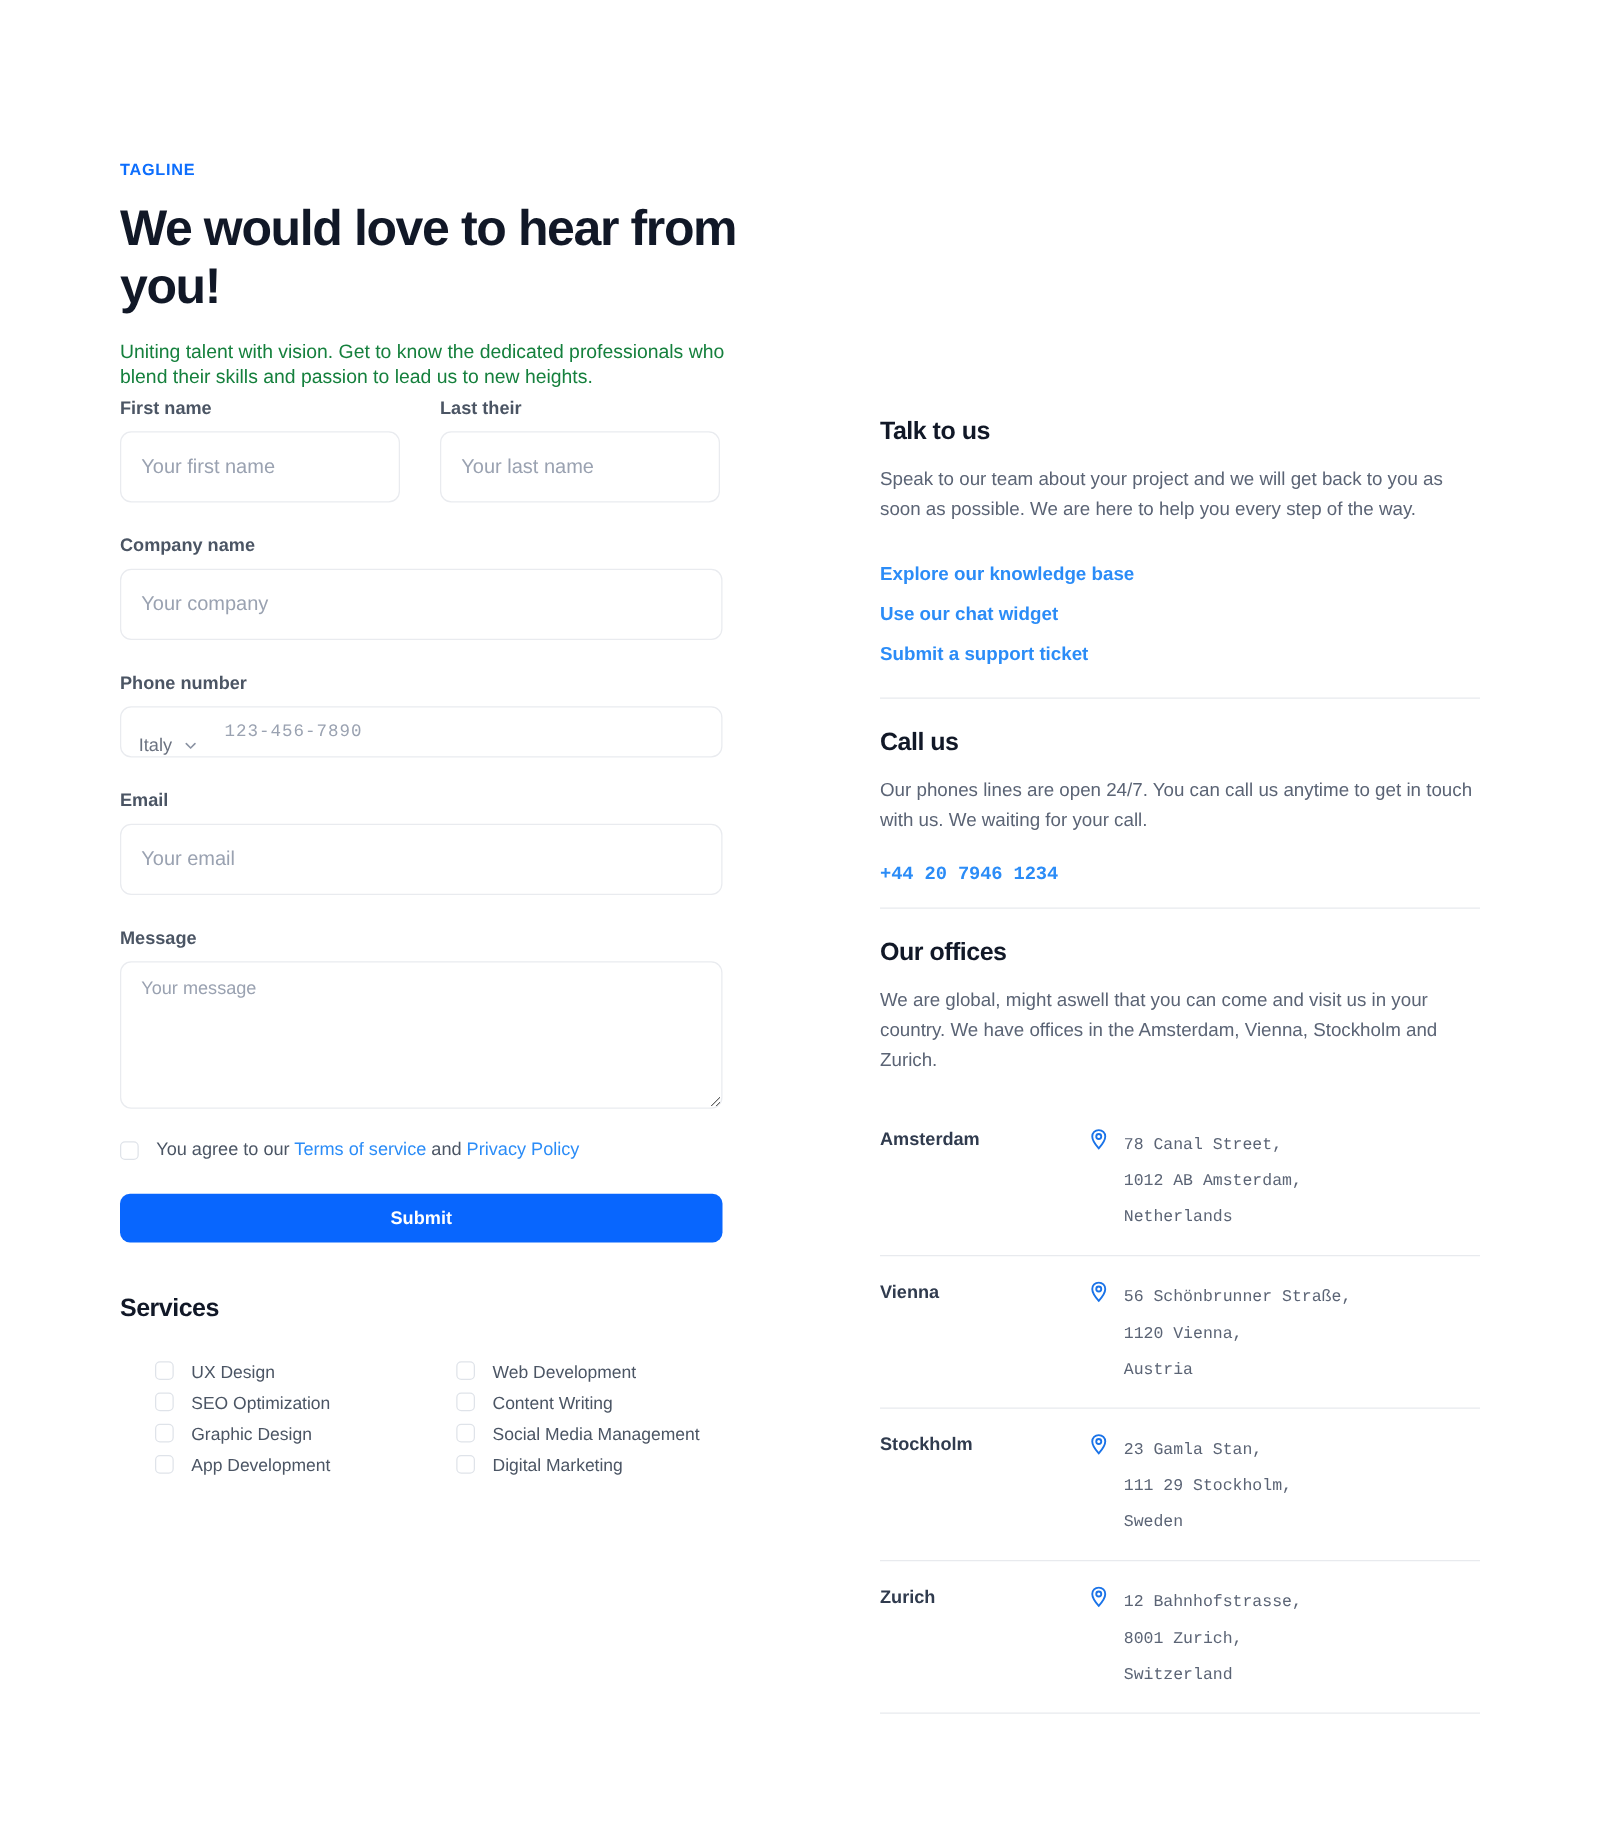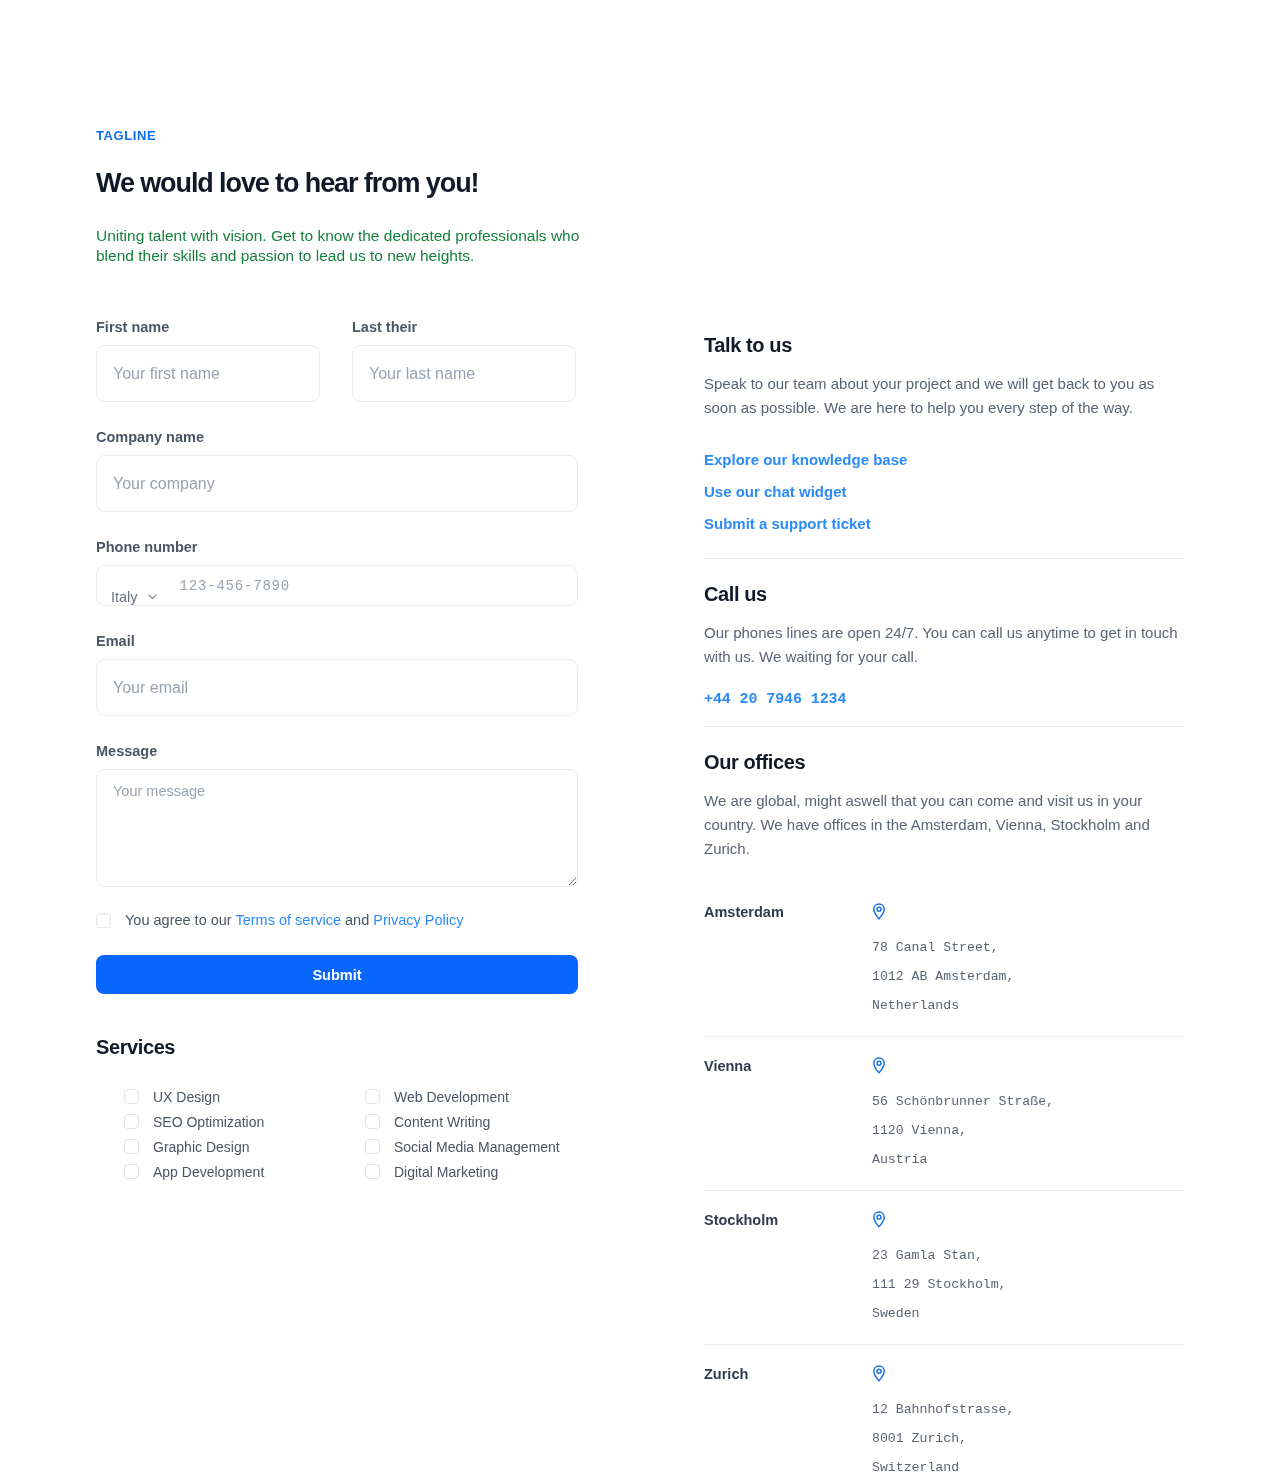--- a/index.html
+++ b/index.html
@@ -33,21 +33,21 @@
   .tagline {
     font-size: 13px;
     font-weight: bold;
     letter-spacing: 0.6px;
     color: #0d6efd;
     margin: 0 0 16px 0;
     line-height: 16px;
   }
 
   .headline {
-    font-size: 27px;
+    font-size: 40px;
     line-height: 46px;
     font-weight: bold;
     letter-spacing: -1.1px;
     color: #111827;
     margin: 0 0 20px 0;
   }
 
   .subhead {
     font-size: 15.5px;
     line-height: 20px;
@@ -288,21 +288,20 @@
     min-width: 168px;
     font-size: 14.5px;
     font-weight: bold;
     color: #303b4e;
     line-height: 20px;
     padding-top: 1px;
   }
   .office-addr {
     display: flex;
     gap: 13px;
-    flex-direction: column;
   }
   .pin-icon {
     width: 14px;
     min-width: 14px;
     height: 17px;
     margin-top: 2px;
     display: block;
   }
   .addr-lines {
     font-family: "Liberation Mono", monospace;

